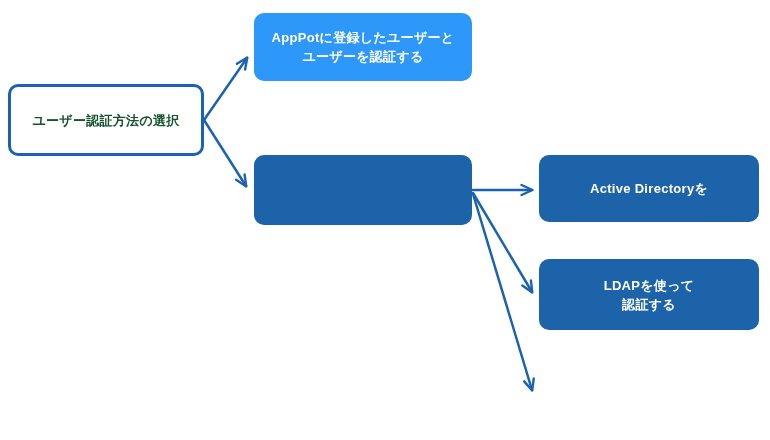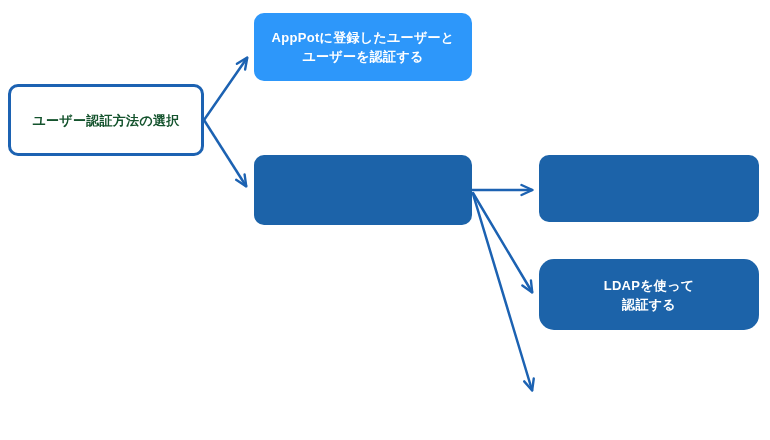--- a/index.html
+++ b/index.html
@@ -51,21 +51,21 @@
     color: #ffffff;
   }
   .node .line {
     display: block;
   }
   
   #node-root    { left: 8px;   top: 84px;  width: 196px; height: 72px; }
   #node-apppot  { left: 254px; top: 13px;  width: 218px; height: 68px; }
   #node-external{ left: 254px; top: 155px; width: 218px; height: 70px; }
   #node-ad      { left: 539px; top: 155px; width: 220px; height: 67px; }
-  #node-ldap    { left: 539px; top: 259px; width: 220px; height: 71px; border-radius: 15px; }
+  #node-ldap    { left: 539px; top: 259px; width: 220px; height: 71px; }
   #node-google  { left: 539px; top: 363px; width: 220px; height: 67px; }
 </style>
 </head>
 <body>
 
 <div class="canvas">
 
   <svg class="arrows" viewBox="0 0 770 440" xmlns="http://www.w3.org/2000/svg">
     <defs>
       <marker id="arrowV" markerWidth="16" markerHeight="16" refX="12.5" refY="7" orient="auto" markerUnits="userSpaceOnUse">
@@ -87,20 +87,21 @@
 
   <div class="node node-bright" id="node-apppot">
     <span class="line">AppPotに登録したユーザーと</span>
     <span class="line">ユーザーを認証する</span>
   </div>
 
   <div class="node node-dark" id="node-external">
   </div>
 
   <div class="node node-dark" id="node-ad">
+    <span class="line">Active Directoryを</span>
   </div>
 
   <div class="node node-dark" id="node-ldap">
     <span class="line">LDAPを使って</span>
     <span class="line">認証する</span>
   </div>
 
 
 </div>
 

